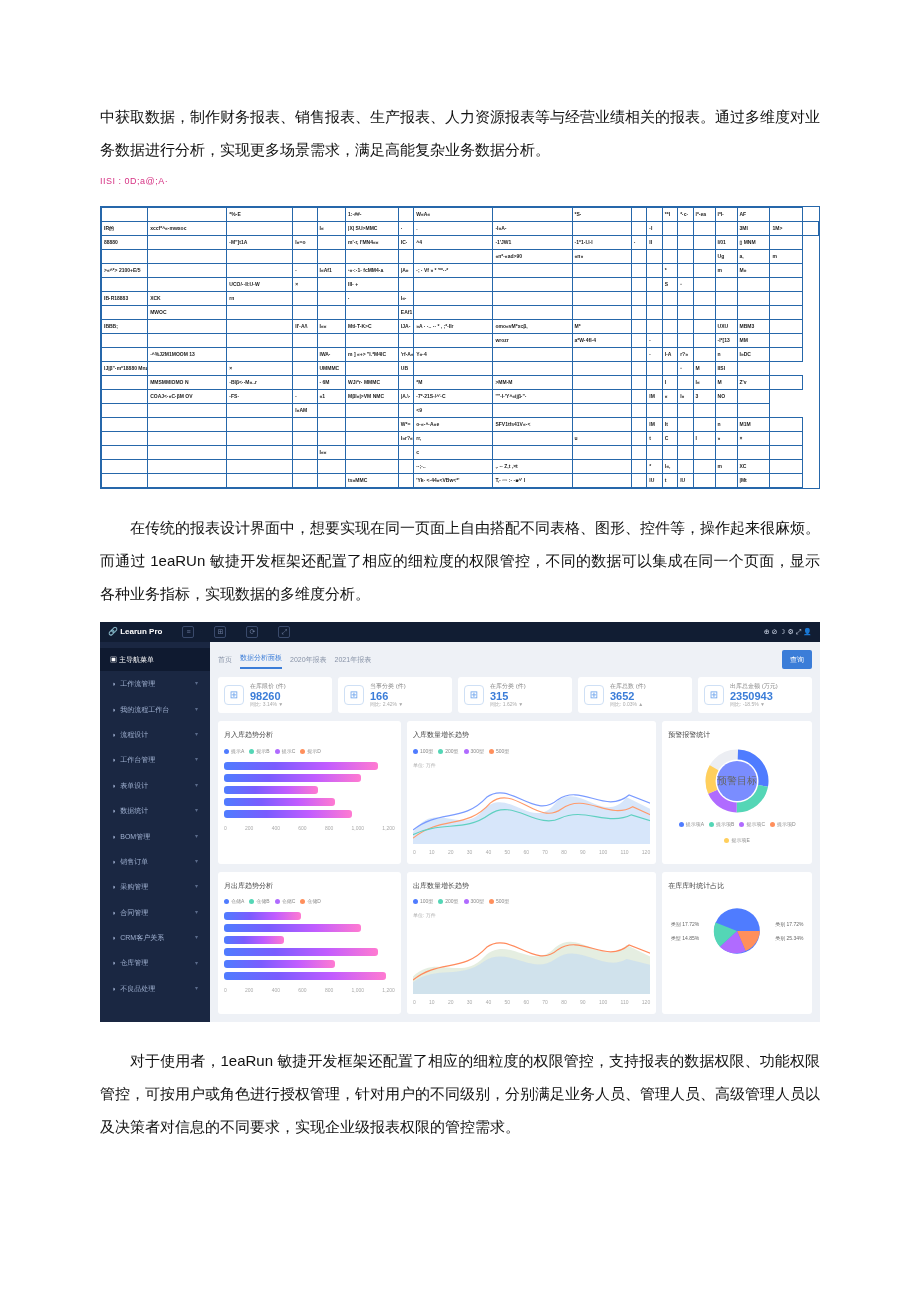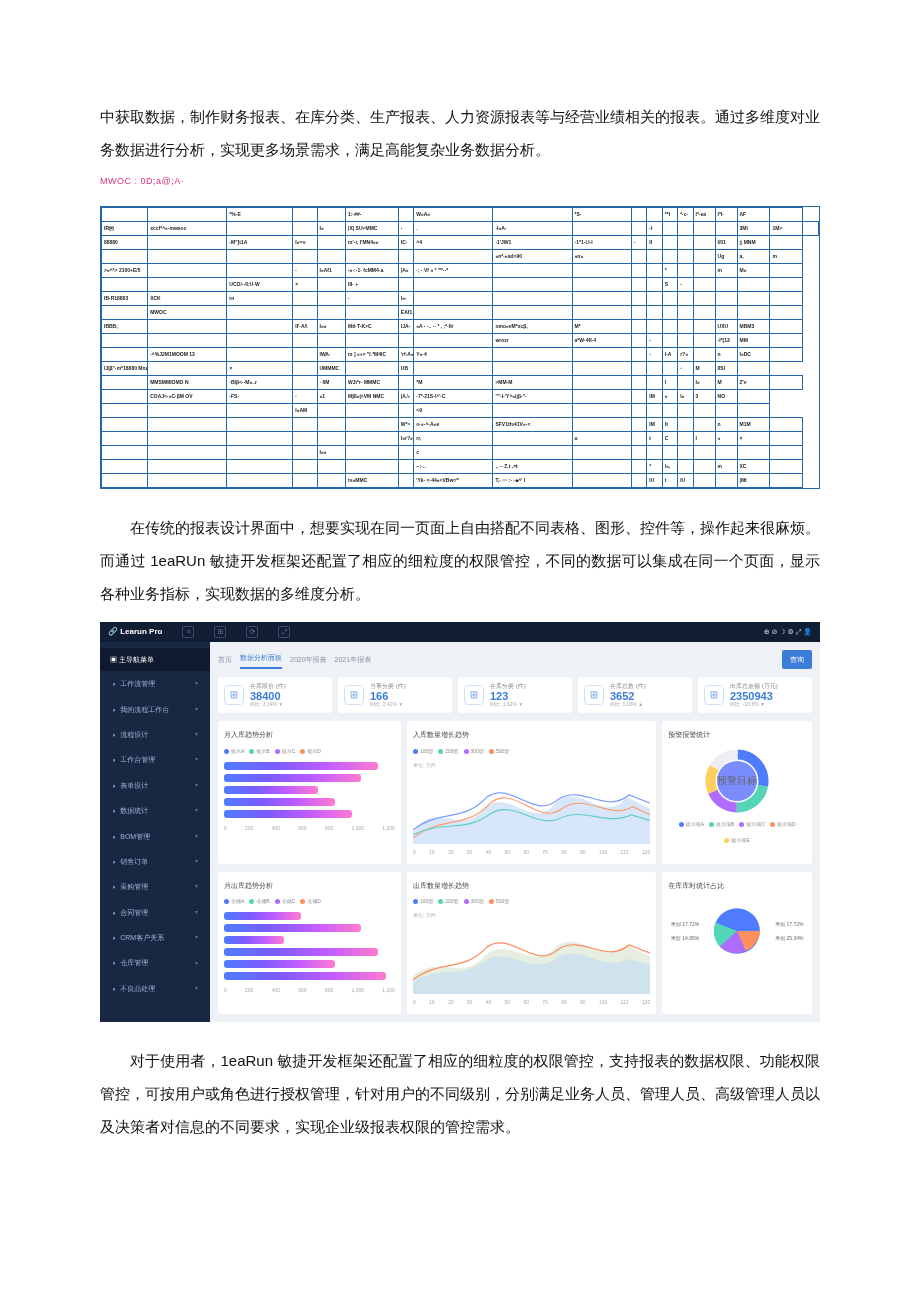--- a/index.html
+++ b/index.html
@@ -97,22 +97,22 @@
   .donut { display:flex;align-items:center;justify-content:center;height:70px; }
   .donut svg { width:70px;height:70px; }
   .donut-label{font-size:6px;fill:#666;}
   .pie { display:flex;align-items:center;justify-content:center;height:70px;gap:8px;}
   .pie svg{width:60px;height:60px;}
   .pie .lg{font-size:5px;color:#666;display:flex;flex-direction:column;gap:3px;}
 </style>
 </head>
 <body>
 
-<p class="para">中获取数据，制作财务报表、在库分类、生产报表、人力资源报表等与经营业绩相关的报表。通过多维度对业务数据进行分析，实现更多场景需求，满足高能复杂业务数据分析。</p>
-<p class="small-pink">MWOC : 0D;a@;A·</p>
+<p class="para">中获取数据，制作财务报表、销售报表、生产报表、人力资源报表等与经营业绩相关的报表。通过多维度对业务数据进行分析，实现更多场景需求，满足高能复杂业务数据分析。</p>
+<p class="small-pink">IISI : 0D;a@;A·</p>
 
 <div class="grid-img">
   <table id="report-grid">
       <colgroup id="cg">
         <col style="width: 42px;">
         <col style="width: 72px;">
         <col style="width: 60px;">
         <col style="width: 22px;">
         <col style="width: 26px;">
         <col style="width: 48px;">
@@ -622,37 +622,37 @@
       <span class="t">2020年报表</span>
       <span class="t">2021年报表</span>
       <span class="spacer"></span>
       <span class="btn">查询</span>
     </div>
     <div class="kpi-row" id="kpis">
         <div class="kpi">
           <div class="ic">⊞</div>
           <div class="lbls">
             <span class="lbl">在库限价 (件)</span>
-            <span class="val">38400</span>
+            <span class="val">98260</span>
             <span class="sub">同比: 3.14% ▼</span>
           </div>
         </div>
         <div class="kpi">
           <div class="ic">⊞</div>
           <div class="lbls">
             <span class="lbl">当事分类 (件)</span>
             <span class="val">166</span>
             <span class="sub">同比: 2.42% ▼</span>
           </div>
         </div>
         <div class="kpi">
           <div class="ic">⊞</div>
           <div class="lbls">
             <span class="lbl">在库分类 (件)</span>
-            <span class="val">123</span>
+            <span class="val">315</span>
             <span class="sub">同比: 1.62% ▼</span>
           </div>
         </div>
         <div class="kpi">
           <div class="ic">⊞</div>
           <div class="lbls">
             <span class="lbl">在库总数 (件)</span>
             <span class="val">3652</span>
             <span class="sub">同比: 0.03% ▲</span>
           </div>

